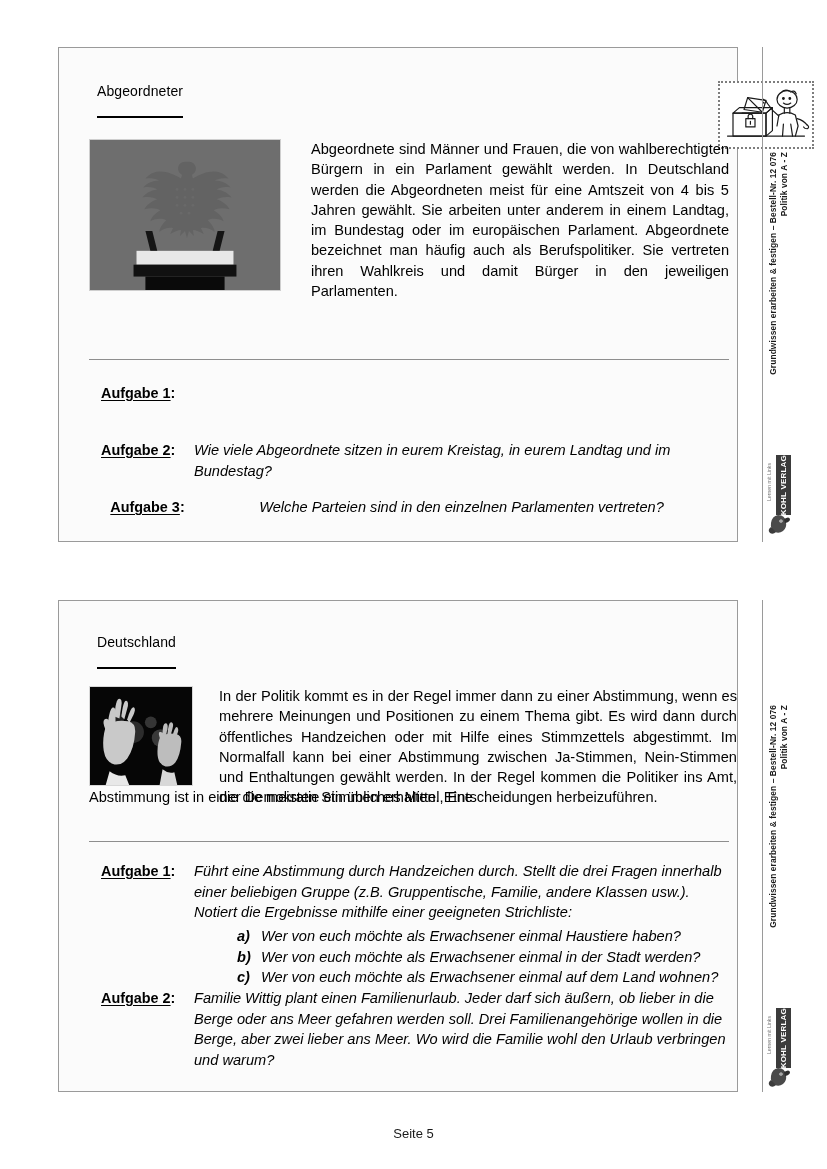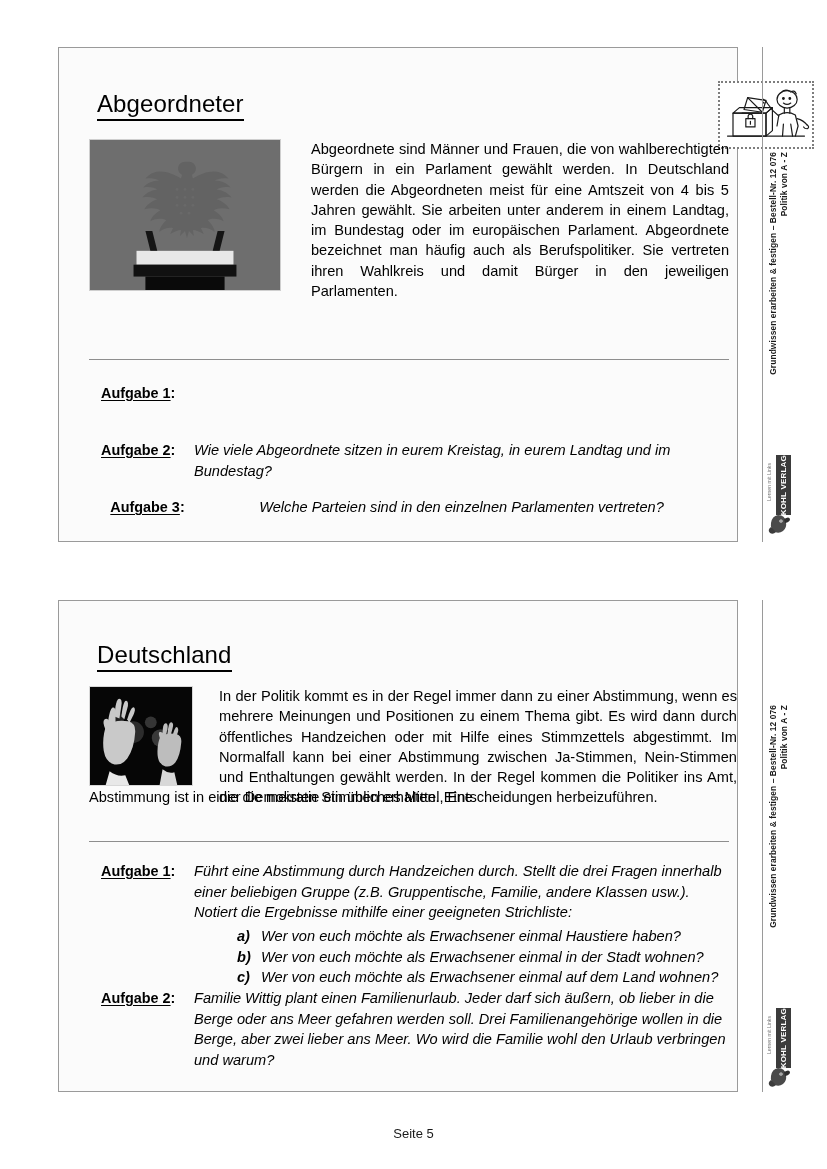--- a/index.html
+++ b/index.html
@@ -23,26 +23,26 @@
     border: 1px solid #9a9a9a;
     box-sizing: border-box;
   }
   #card-1 { left: 58px; top: 47px;  width: 680px; height: 495px; }
   #card-2 { left: 58px; top: 600px; width: 680px; height: 492px; }
 
   
   .term-heading {
     position: absolute;
     left: 38px;
-    font-size: 24px;
+    font-size: 14px;
     font-weight: normal;
     letter-spacing: 0.1px;
     color: #000;
     border-bottom: 2px solid #000;
-    padding-bottom: 1px;
+    padding-bottom: 17px;
     line-height: 1.15;
     white-space: nowrap;
   }
   #heading-1 { top: 26px; }
   #heading-2 { top: 24px; }
 
   
   .icon-box {
     position: absolute;
     width: 96px;
@@ -380,21 +380,21 @@
     <div class="task-text">Führt eine Abstimmung durch Handzeichen durch. Stellt die drei Fragen innerhalb einer beliebigen Gruppe (z.B. Gruppentische, Familie, andere Klassen usw.). Notiert die Ergebnisse mithilfe einer geeigneten Strichliste:</div>
   </div>
 
   <div class="sub-list">
     <div class="sub-item">
       <span class="sub-marker">a)</span>
       <span class="sub-text">Wer von euch möchte als Erwachsener einmal Haustiere haben?</span>
     </div>
     <div class="sub-item">
       <span class="sub-marker">b)</span>
-      <span class="sub-text">Wer von euch möchte als Erwachsener einmal in der Stadt wohnen?</span>
+      <span class="sub-text">Wer von euch möchte als Erwachsener einmal in der Stadt werden?</span>
     </div>
     <div class="sub-item">
       <span class="sub-marker">c)</span>
       <span class="sub-text">Wer von euch möchte als Erwachsener einmal auf dem Land wohnen?</span>
     </div>
   </div>
 
   <div class="task" id="task-2-2">
     <div class="task-label"><span class="lbl">Aufgabe 2</span><span class="colon">:</span></div>
     <div class="task-text">Familie Wittig plant einen Familienurlaub. Jeder darf sich äußern, ob lieber in die Berge oder ans Meer gefahren werden soll. Drei Familienangehörige wollen in die Berge, aber zwei lieber ans Meer. Wo wird die Familie wohl den Urlaub verbringen und warum?</div>

